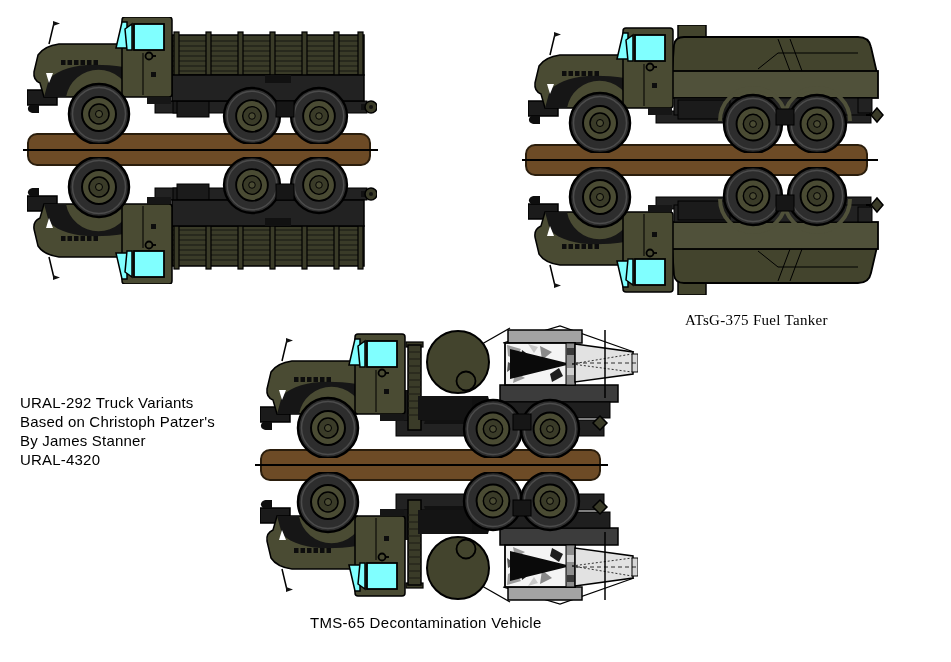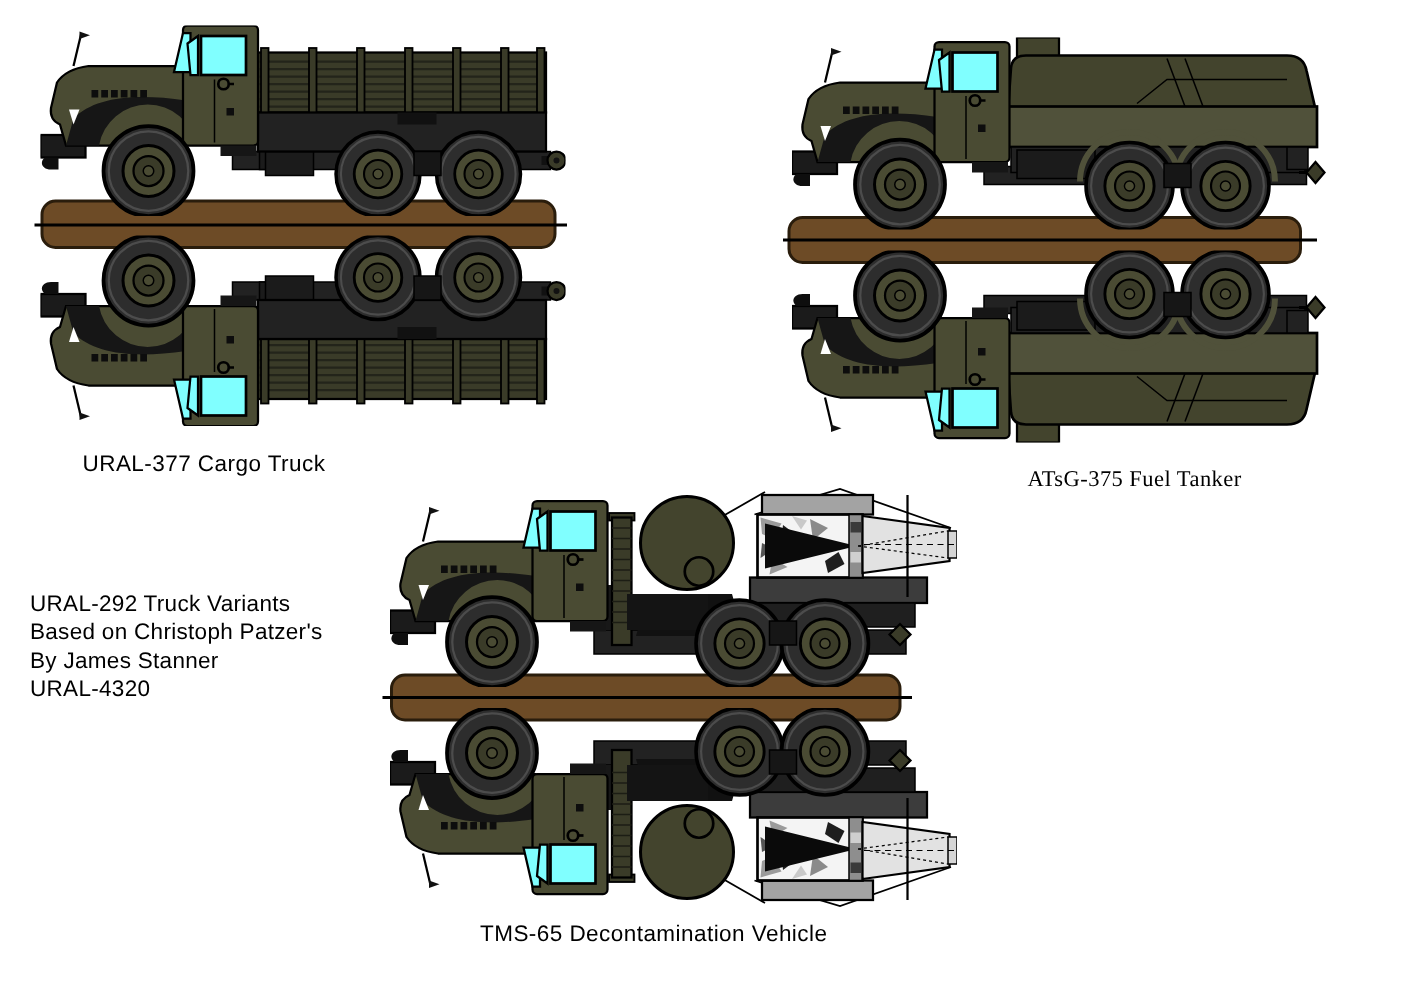--- a/index.html
+++ b/index.html
@@ -230,21 +230,20 @@
 
   <div class="vgroup" style="left:27px;top:17px;width:360px;height:310px;">
     <div class="bar" style="left:0;top:116px;width:344px;height:33px;"></div>
     <div class="mirror-line" style="left:-4px;top:132px;width:355px;"></div>
     <svg class="truck" style="left:0;top:0;" width="350" height="127" viewBox="0 0 350 127">
         <use href="#truck-cargo"></use>
       </svg>
     <svg class="truck flipped" style="left:0;top:140px;" width="350" height="127" viewBox="0 0 350 127">
         <use href="#truck-cargo"></use>
       </svg>
-    <div class="vehicle-label" style="left:28px;top:284px;">URAL-377 Cargo Truck</div>
   </div>
 
   <div class="vgroup" style="left:525px;top:25px;width:365px;height:310px;font-family:Liberation Serif, serif;">
     <div class="bar" style="left:0;top:119px;width:343px;height:32px;"></div>
     <div class="mirror-line" style="left:-3px;top:134px;width:356px;"></div>
     <svg class="truck" style="left:3px;top:0;" width="356" height="128" viewBox="0 0 356 128">
         <use href="#truck-tanker"></use>
       </svg>
     <svg class="truck flipped" style="left:3px;top:142px;" width="356" height="128" viewBox="0 0 356 128">
         <use href="#truck-tanker"></use>
@@ -254,21 +253,21 @@
 
   <div class="vgroup" style="left:255px;top:324px;width:390px;height:320px;">
     <div class="bar" style="left:5px;top:125px;width:341px;height:32px;"></div>
     <div class="mirror-line" style="left:0;top:140px;width:353px;"></div>
     <svg class="truck" style="left:5px;top:0;" width="378" height="134" viewBox="0 0 378 134">
         <use href="#truck-tms"></use>
       </svg>
     <svg class="truck flipped" style="left:5px;top:148px;" width="378" height="134" viewBox="0 0 378 134">
         <use href="#truck-tms"></use>
       </svg>
-    <div class="vehicle-label" style="left:65px;top:290px;text-align:right;">TMS-65 Decontamination Vehicle</div>
+    <div class="vehicle-label" style="left:55px;top:290px;text-align:right;">TMS-65 Decontamination Vehicle</div>
   </div>
 
   <div class="credit">
     <div>URAL-292 Truck Variants</div>
     <div>Based on Christoph Patzer's</div>
     <div>By James Stanner</div>
     <div>URAL-4320</div>
   </div>
 
 </div>

